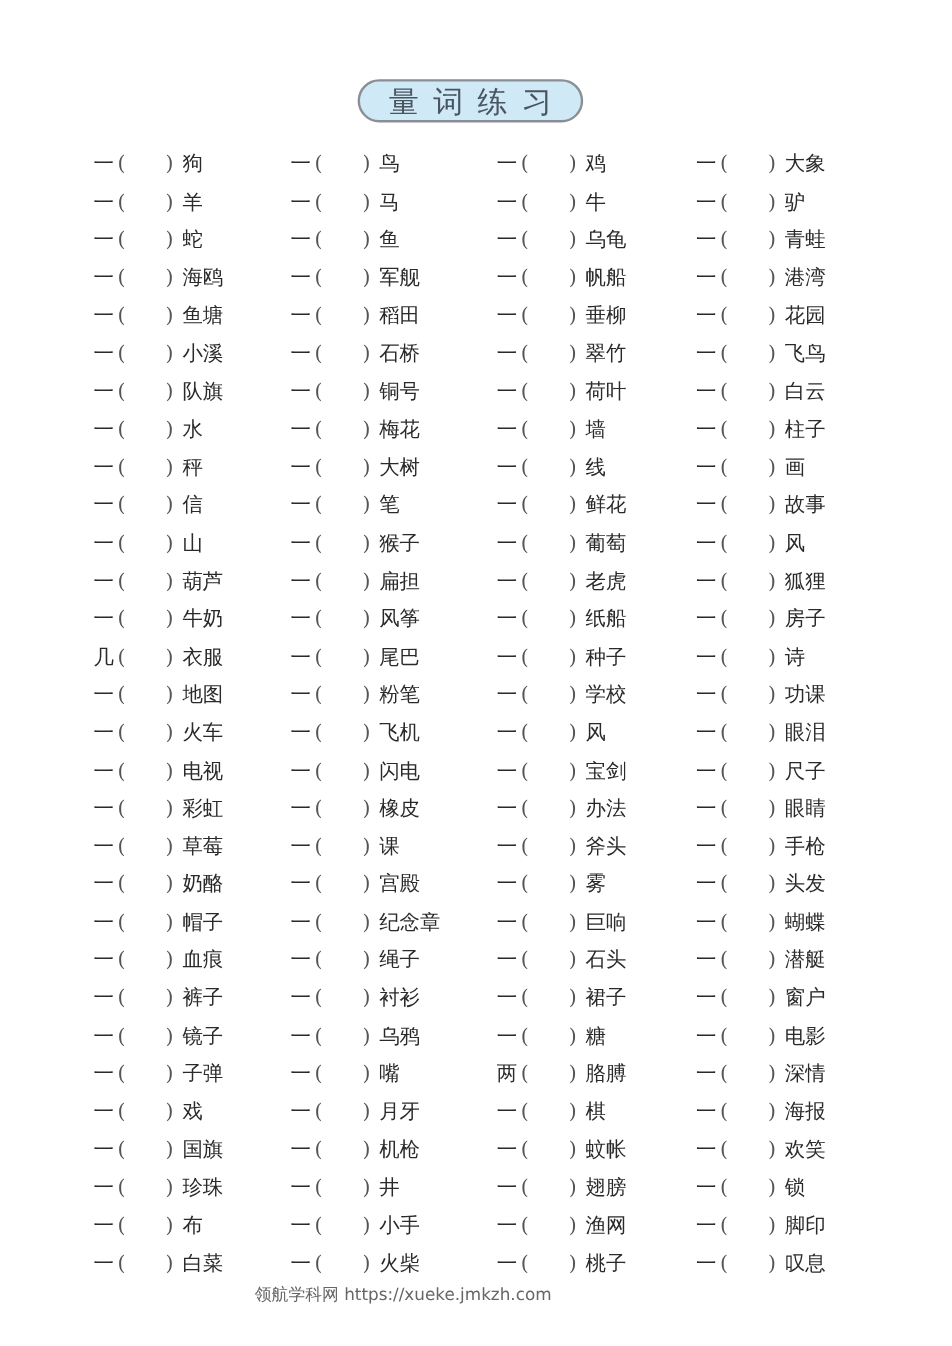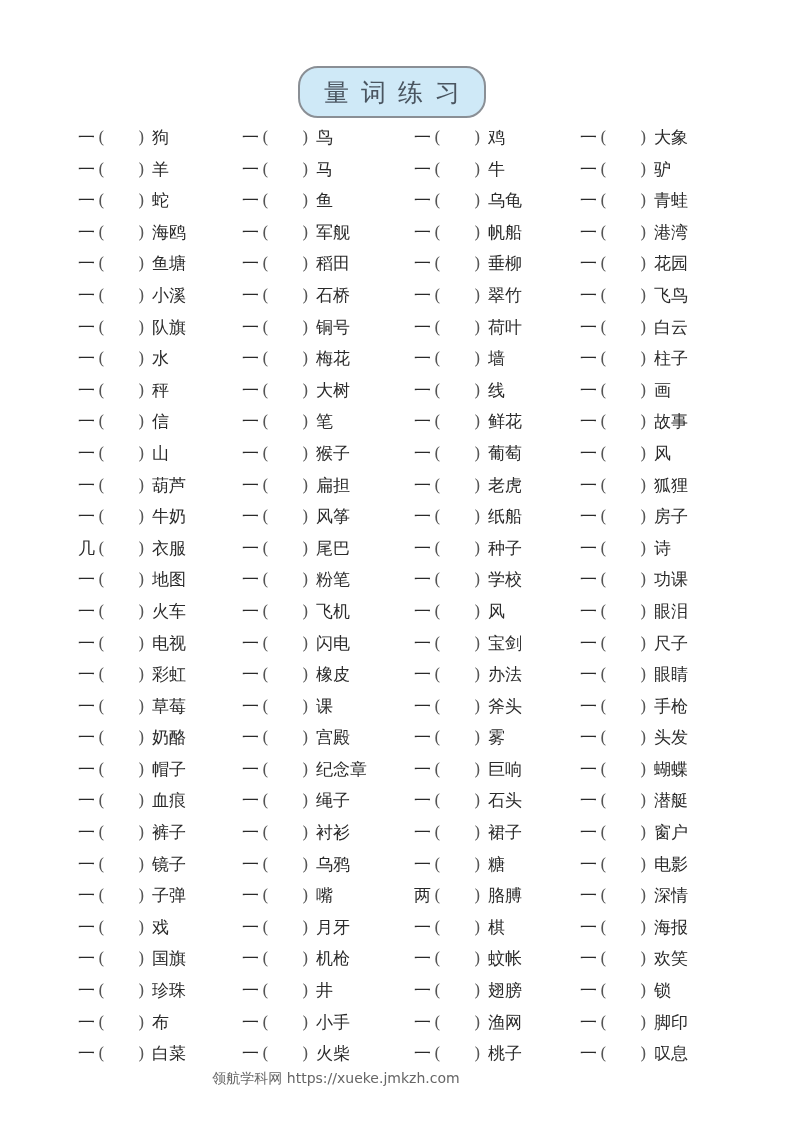--- a/index.html
+++ b/index.html
@@ -1,21 +1,21 @@
 <!DOCTYPE html>
 <html><head>
 <meta charset="utf-8">
 <style>
   html, body { margin: 0; padding: 0; }
   body {
     width: 793px; height: 1122px; background: #ffffff; position: relative; overflow: hidden;
     font-family: "DejaVu Serif", "Liberation Serif", serif; color: #2a2a2a;
   }
   .title-badge {
-    position: absolute; left: 298px; top: 66px; width: 188px; height: 52px;
+    position: absolute; left: 298px; top: 66px; width: 188px; height: 36px;
     box-sizing: border-box; border: 2px solid #8a8f95; border-radius: 20px;
     background: #cfe9f7; display: flex; align-items: center; justify-content: center;
   }
   .title-text {
     font-family: "DejaVu Sans", "Liberation Sans", sans-serif;
     font-size: 25px; letter-spacing: 12px; color: #4a5560; padding-left: 12px;
   }
   .grid { position: absolute; left: 78px; top: 122px; width: 640px; }
   .row { position: relative; height: 31.6px; }
   .cell {

